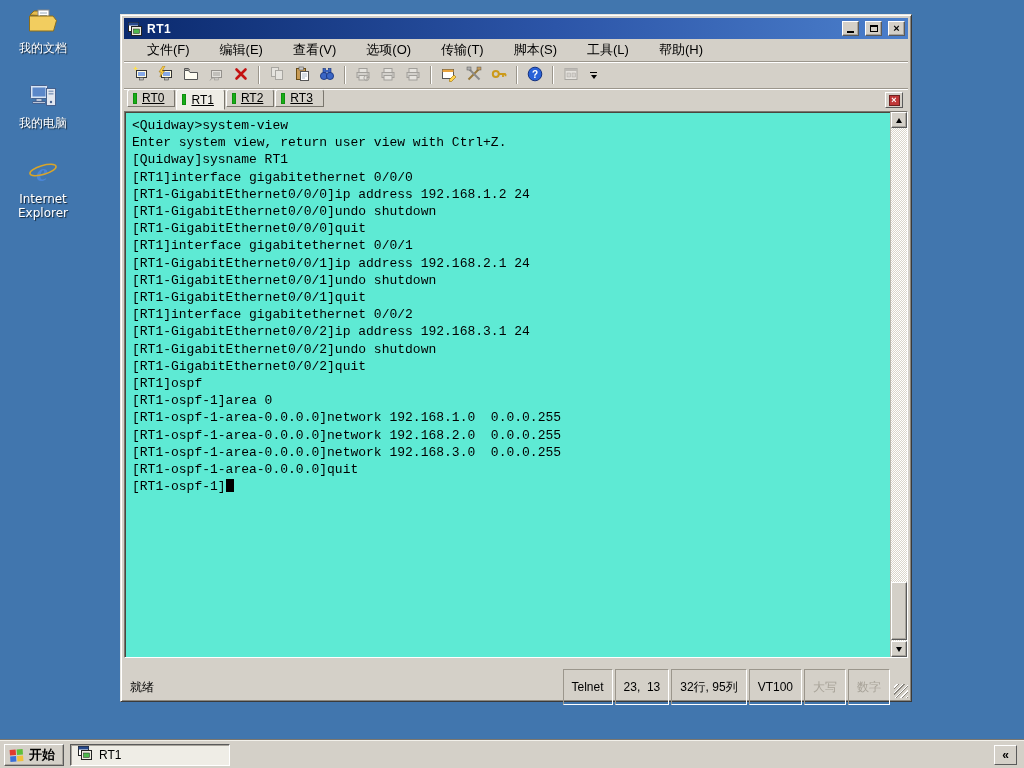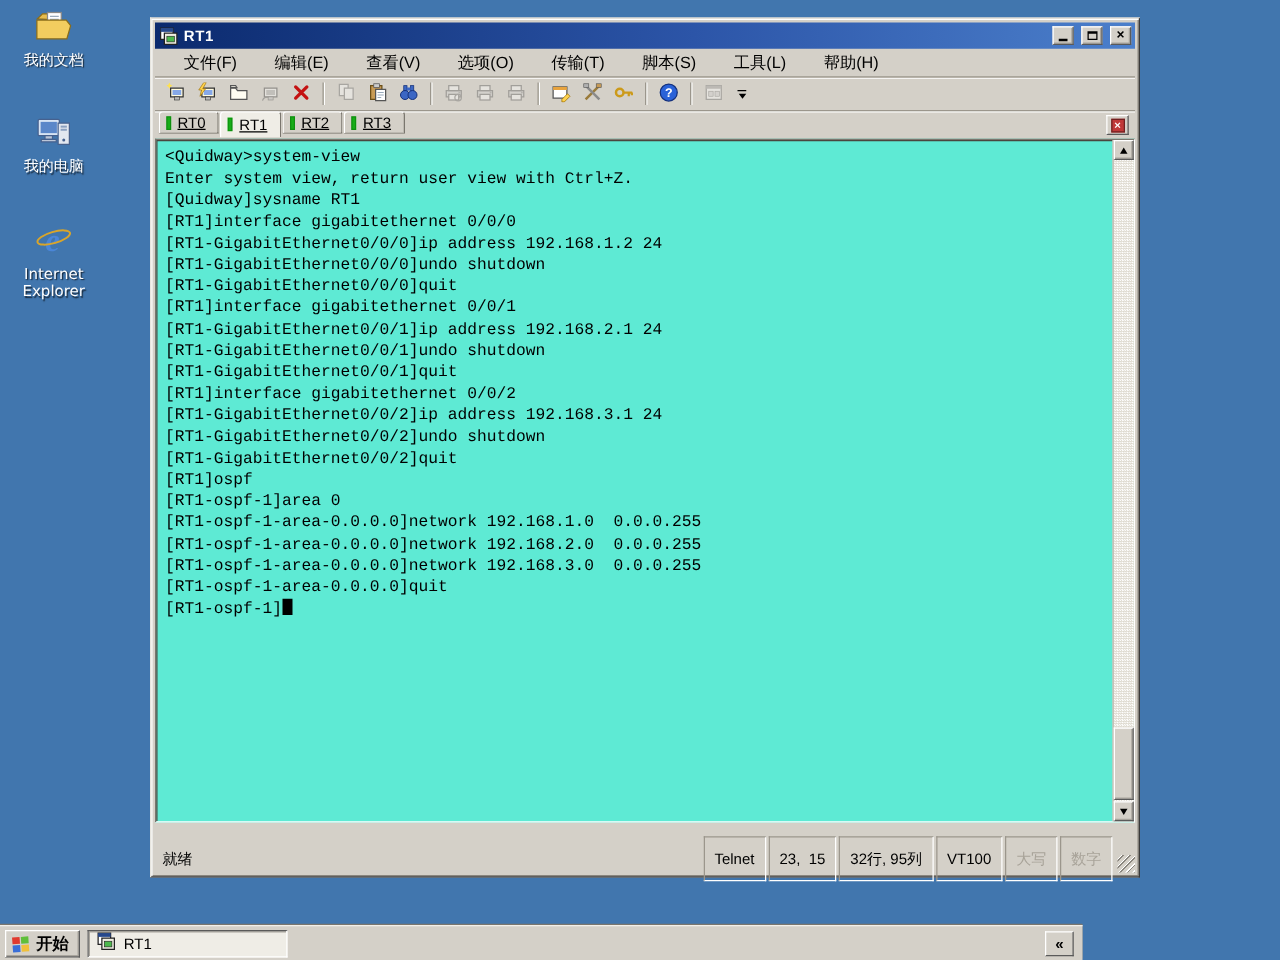--- a/index.html
+++ b/index.html
@@ -1,21 +1,21 @@
 <!DOCTYPE html>
 <html><head>
 <meta charset="utf-8">
 <style>
   * { margin:0; padding:0; box-sizing:border-box; }
   html,body { width:1024px; height:768px; }
   body { font-family:"Liberation Sans",sans-serif; overflow:hidden; }
   .screen { position:relative; width:1024px; height:768px; background:#4176AE; }
 
   
-  .desktop-icons { position:absolute; left:6px; top:5px; width:74px; display:flex; flex-direction:column; gap:35px; }
+  .desktop-icons { position:absolute; left:6px; top:5px; width:74px; display:flex; flex-direction:column; gap:25px; }
   .desk-icon { display:flex; flex-direction:column; align-items:center; gap:4px; }
   .di-img { width:32px; height:32px; }
   .di-label { color:#fff; font-size:12px; text-align:center; line-height:1.2; text-shadow:1px 1px 1px rgba(0,0,0,.7); font-family:"DejaVu Sans","Liberation Sans",sans-serif; }
 
   
   .window { position:absolute; left:120px; top:14px; width:792px; height:688px; background:#D4D0C8;
             border:1px solid; border-color:#E7E5DF #3a3a3a #3a3a3a #E7E5DF;
             box-shadow: inset 1px 1px 0 #fff, inset -1px -1px 0 #8a867e;
             padding:3px; display:flex; flex-direction:column; }
   .titlebar { height:21px; background:linear-gradient(90deg,#0B2A6E 0%,#2C55A8 55%,#4B7FCB 100%);
@@ -71,21 +71,21 @@
 
   .statusbar { height:22px; margin-top:18px; display:flex; align-items:center; gap:2px; flex:0 0 auto; font-size:12px; }
   .sb-msg { flex:1; padding:2px 6px; font-family:"DejaVu Sans","Liberation Sans",sans-serif; }
   .sb-panel { padding:2px 8px; height:36px; display:flex; align-items:center; justify-content:center;
               border:1px solid; border-color:#9b968c #fff #fff #9b968c; white-space:pre; }
   .sb-panel.disabled { color:#A8A399; }
   .sb-grip { width:14px; height:14px; align-self:flex-end; margin-left:2px;
              background:repeating-linear-gradient(135deg, transparent 0 2px, #fff 2px 3px, #8a867e 3px 4px); }
 
   
-  .taskbar { position:absolute; left:0; bottom:0; width:866px; height:28px; background:#D4D0C8;
+  .taskbar { position:absolute; left:0; bottom:0; width:1024px; height:28px; background:#D4D0C8;
              border-top:1px solid #F2F0EA; box-shadow:0 -1px 0 #7a766e; display:flex; align-items:center; padding:0 4px; gap:6px; }
   .start-btn { height:22px; padding:0 8px 0 4px; display:flex; align-items:center; gap:4px; background:#D4D0C8;
                border:1px solid; border-color:#fff #5a5a5a #5a5a5a #fff; box-shadow: inset -1px -1px 0 #a8a49c;
                font-weight:bold; font-size:13px; font-family:"DejaVu Sans","Liberation Sans",sans-serif; }
   .task-area { flex:1; display:flex; align-items:center; gap:4px; }
   .task-btn { height:22px; width:160px; display:flex; align-items:center; gap:6px; padding:0 6px; background:#EFEDE6;
               border:1px solid; border-color:#5a5a5a #fff #fff #5a5a5a; box-shadow: inset 1px 1px 0 #a8a49c; font-size:12px; }
   .tray-collapse { width:23px; height:20px; background:#D4D0C8; border:1px solid; border-color:#fff #5a5a5a #5a5a5a #fff;
                    display:flex; align-items:center; justify-content:center; font-size:12px; font-weight:bold; margin-right:3px; }
 </style>
@@ -321,21 +321,21 @@
         <button class="sb-btn">
             <span class="arr-down"></span>
           </button>
       </div>
     </div>
 
     <div class="statusbar">
       <span class="sb-msg">就绪</span>
       <span id="status-panels" style="display:flex;gap:2px;">
           <div class="sb-panel">Telnet</div>
-          <div class="sb-panel">23,  15</div>
+          <div class="sb-panel">23,  13</div>
           <div class="sb-panel">32行, 95列</div>
           <div class="sb-panel">VT100</div>
           <div class="sb-panel disabled">大写</div>
           <div class="sb-panel disabled">数字</div>
         </span>
       <span class="sb-grip"></span>
     </div>
   </div>
 
   <div class="taskbar">

